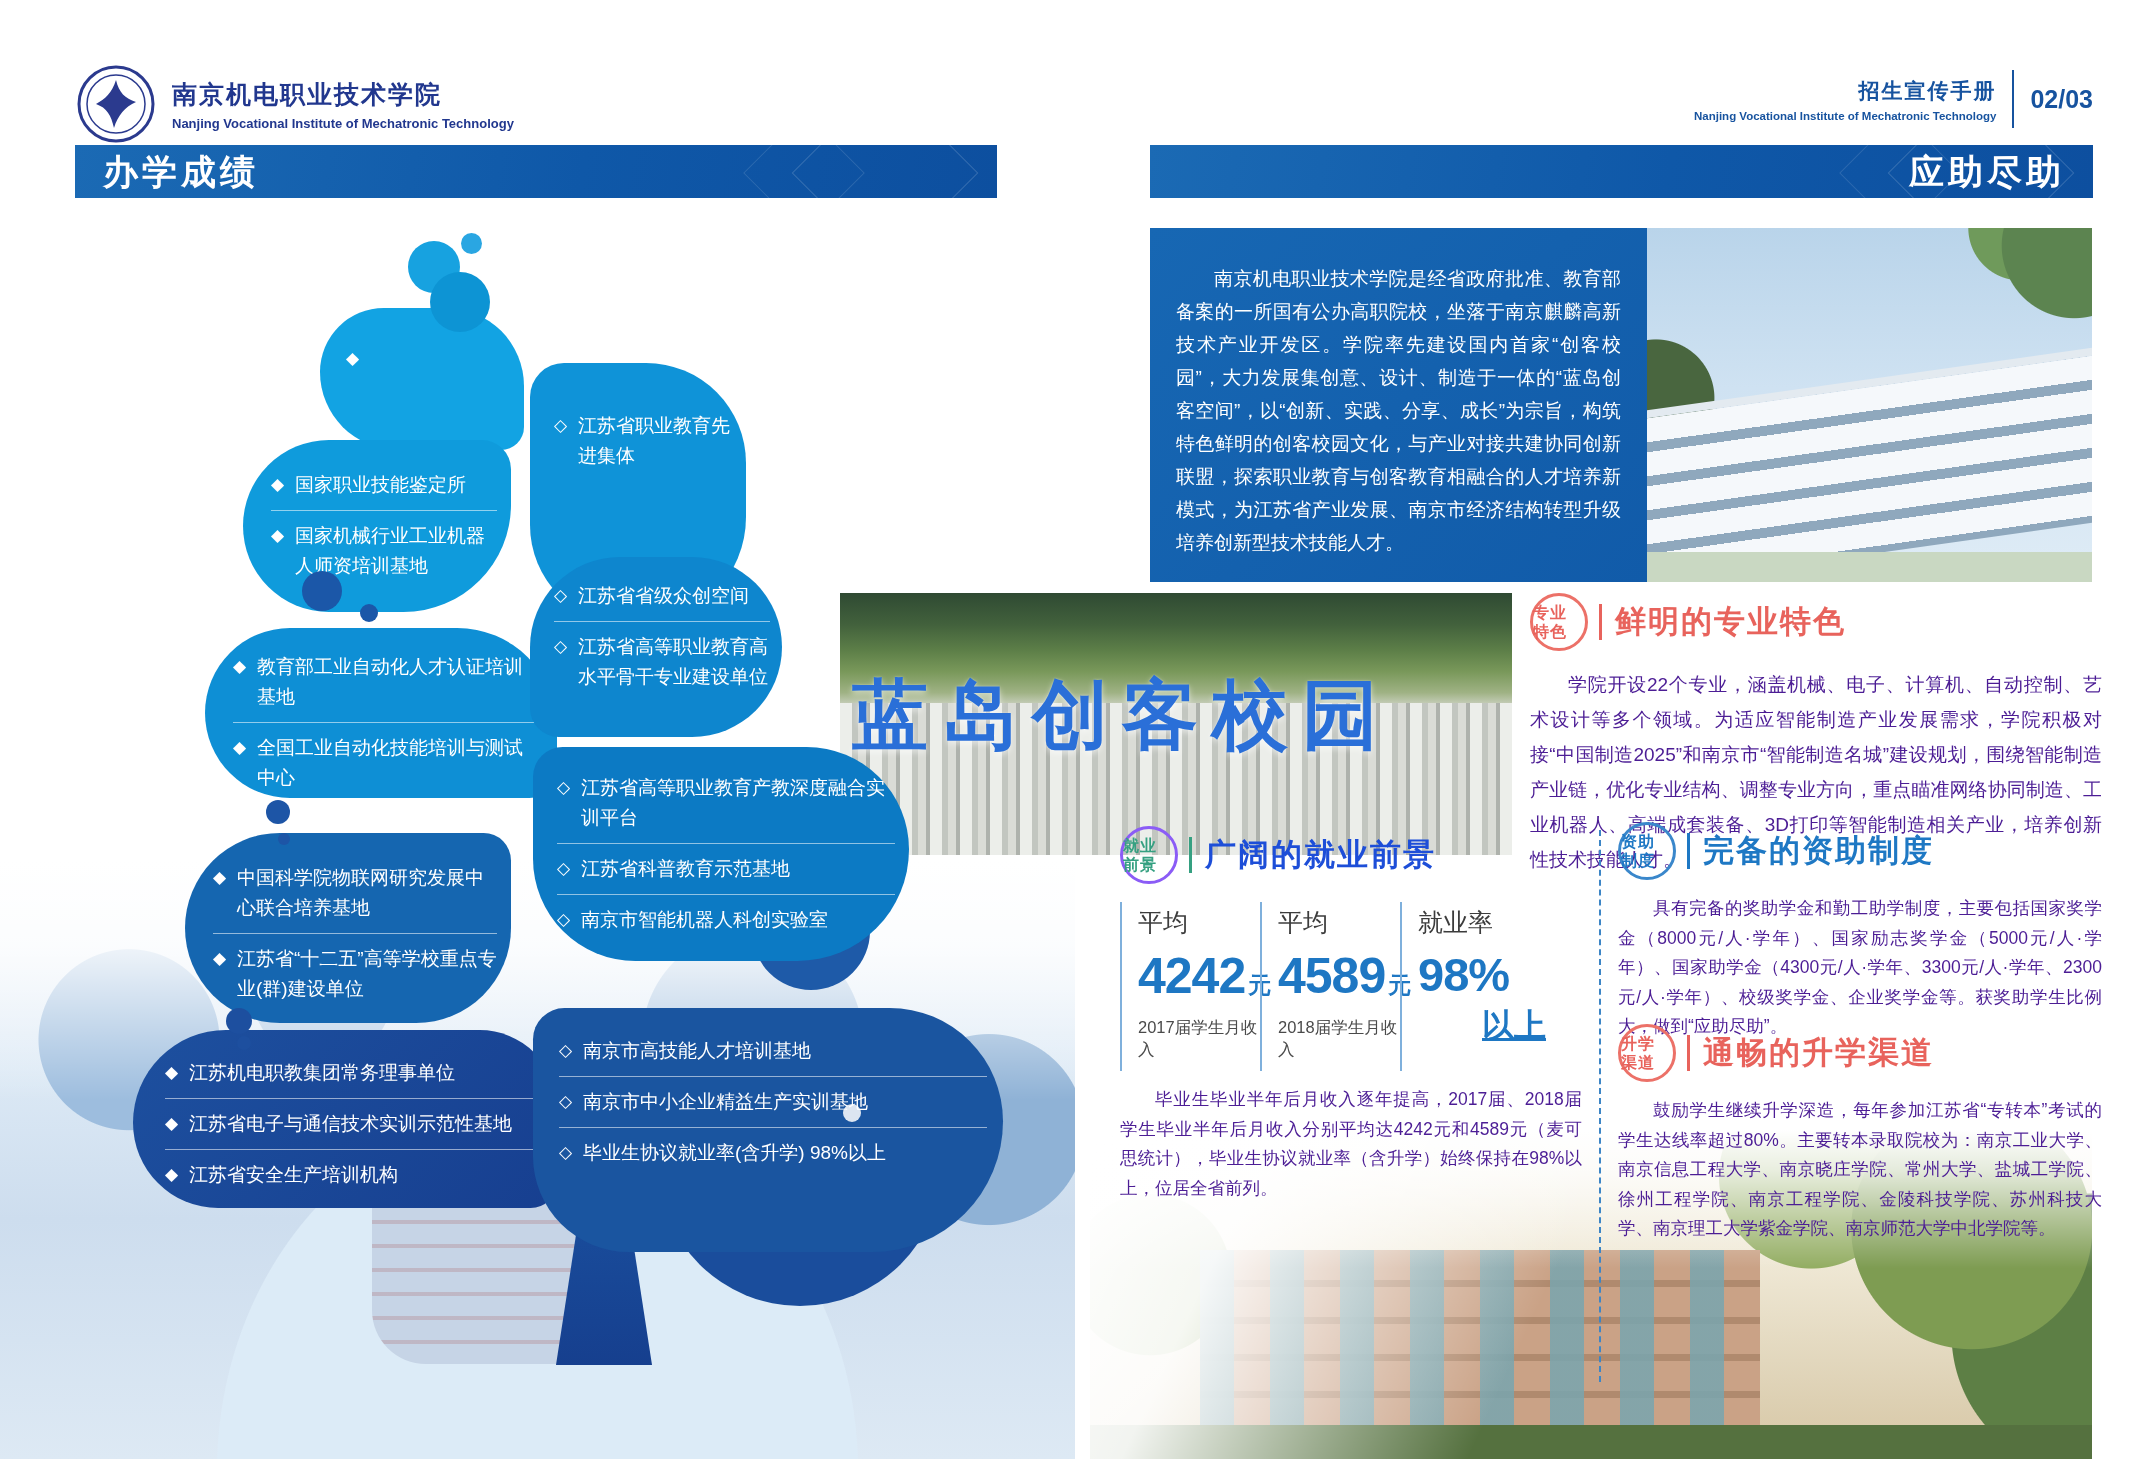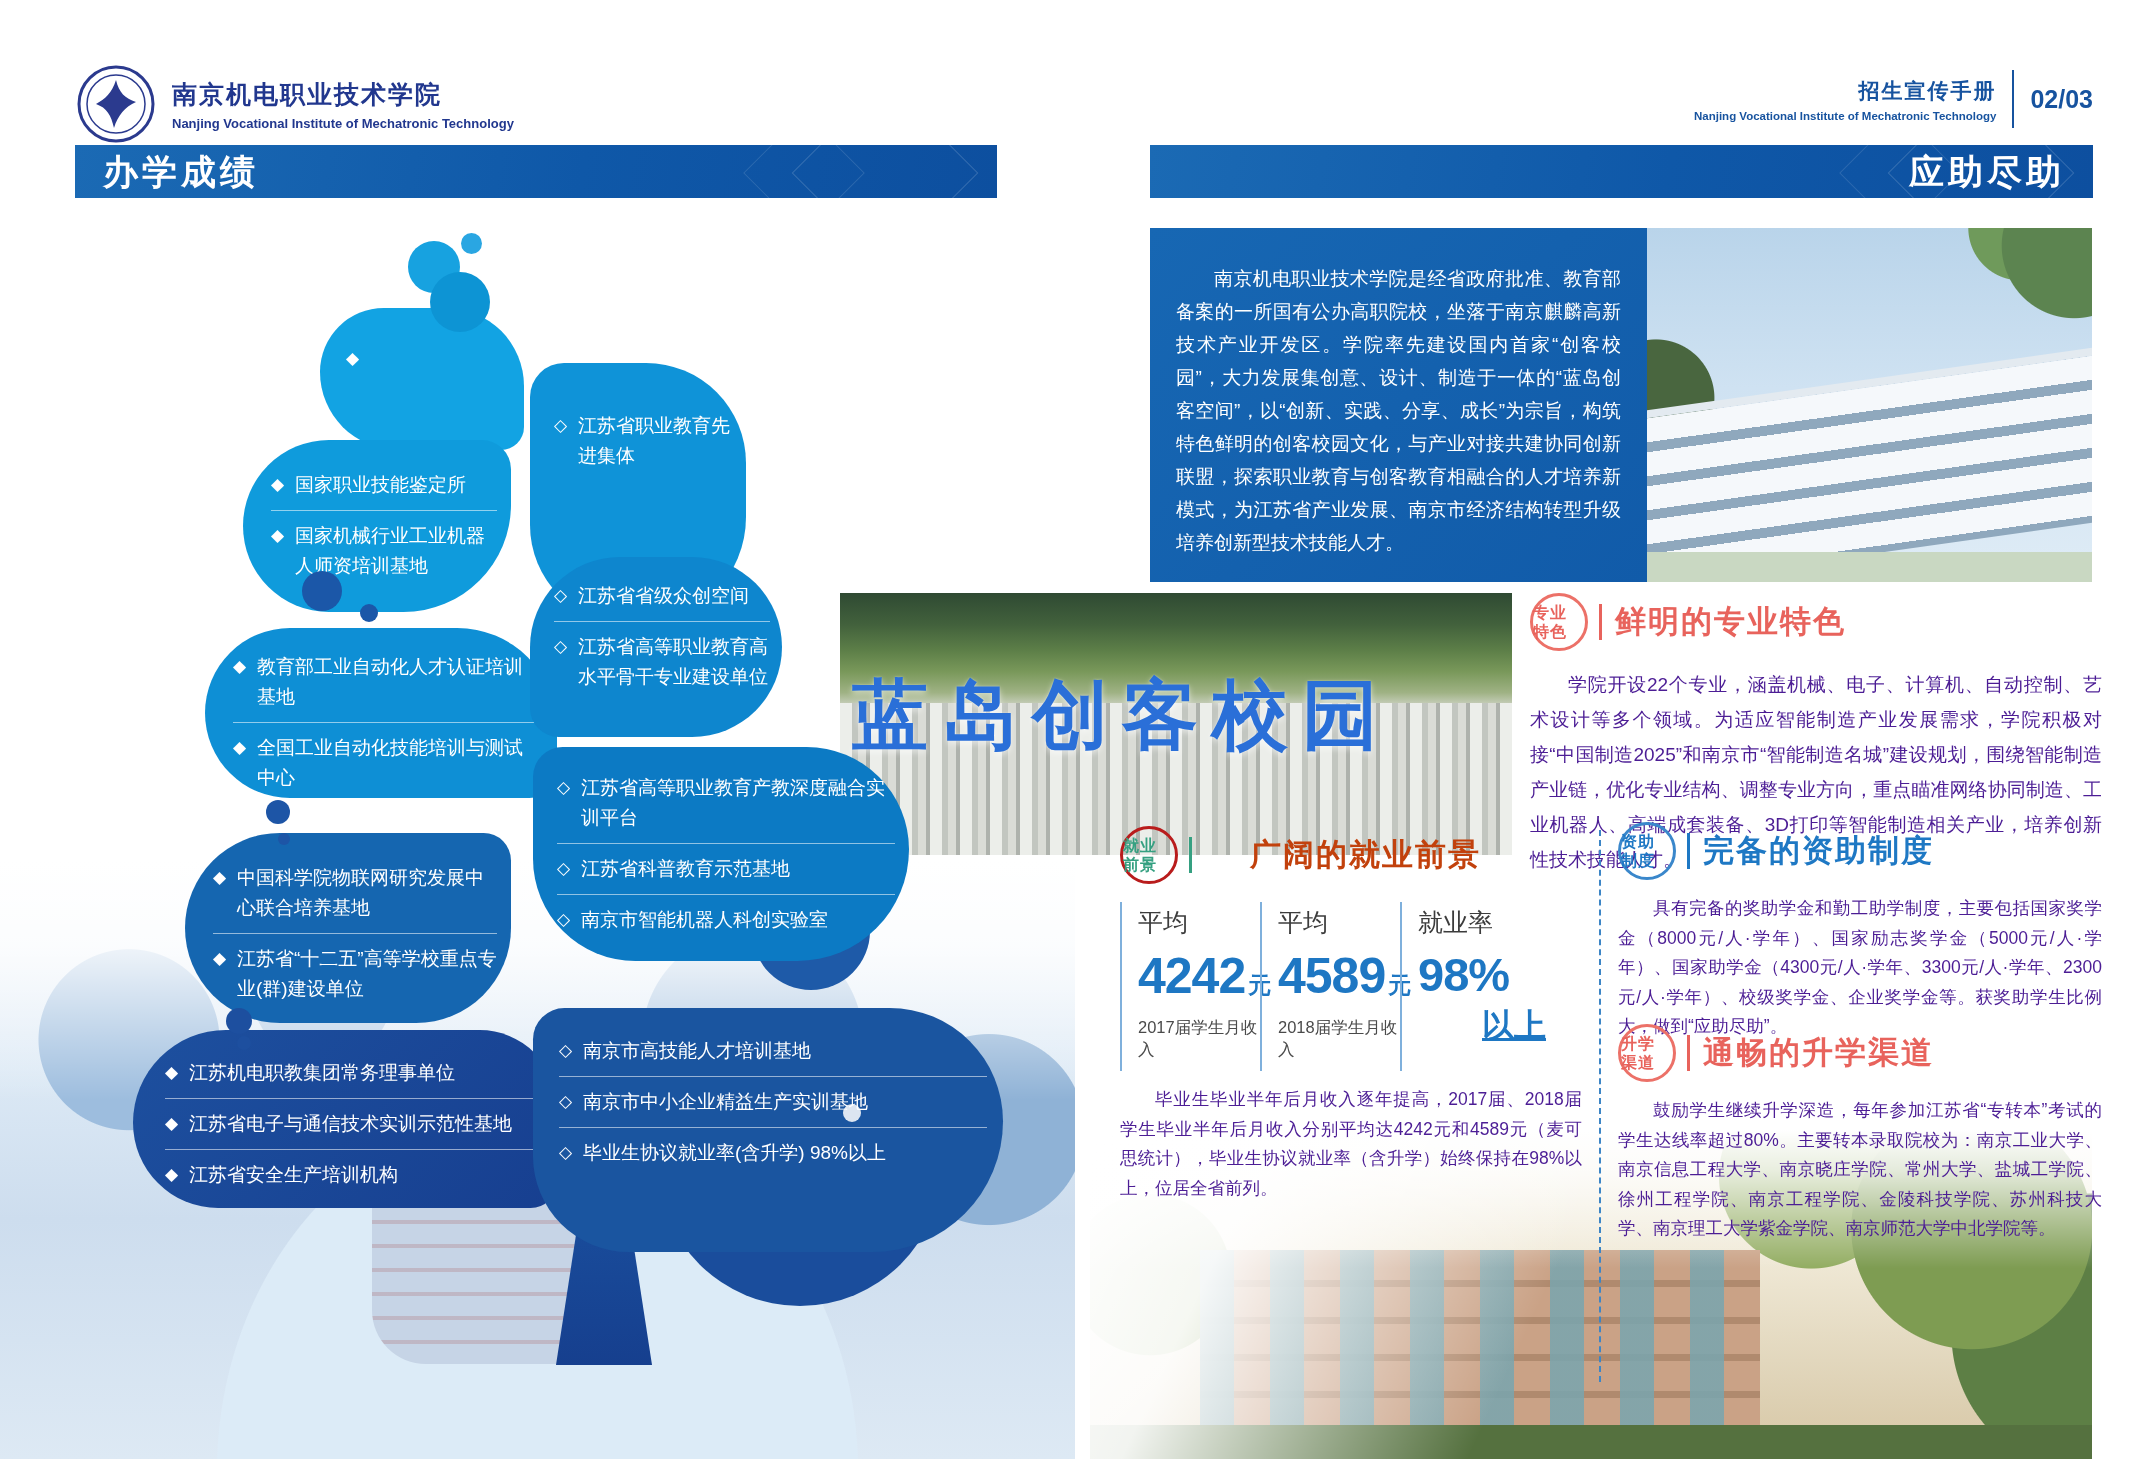--- a/index.html
+++ b/index.html
@@ -108,21 +108,21 @@
 
   
   .sec{position:absolute;z-index:5;}
   .sec-head{display:flex;align-items:center;}
   .badge{flex:0 0 58px;width:58px;height:58px;border-radius:50%;display:flex;flex-direction:column;
       align-items:flex-start;justify-content:center;font-size:16px;font-weight:bold;line-height:19px;
       letter-spacing:1px;background:rgba(255,255,255,.0);}
   .vbar{width:3px;height:36px;margin:0 13px 0 11px;}
   .sec-title{font-size:31px;font-weight:bold;letter-spacing:2px;}
   .c-red{color:#e8635c;} .bd-red{border:3px solid #ec7168;color:#e8635c;} .bg-red{background:#e8635c;}
-  .c-grn{color:#c2410c;margin-left:45px;} .bd-grn{border:3px solid #b91c1c;color:#35a081;} .bg-grn{background:#35a081;}
+  .c-grn{color:#1d4ed8;} .bd-grn{border:3px solid #8b5cf6;color:#35a081;} .bg-grn{background:#35a081;}
   .c-blu{color:#1e78c4;} .bd-blu{border:3px solid #3a87cb;color:#1e78c4;} .bg-blu{background:#1e78c4;}
   .body{margin:14px 0 0 0;color:#4c1d95;text-align:justify;text-indent:2em;}
   .sec-major{left:1530px;top:593px;width:572px;}
   .sec-major .body{font-size:19px;line-height:35px;margin-top:16px;}
   .sec-emp{left:1120px;top:826px;width:462px;}
   .sec-emp .body,.sec-aid .body,.sec-promo .body{font-size:17.5px;line-height:29.5px;}
   .sec-aid{left:1618px;top:822px;width:484px;}
   .sec-promo{left:1618px;top:1024px;width:484px;}
   .dash{position:absolute;left:1599px;top:830px;height:552px;border-left:2px dashed #3c85c6;z-index:5;}
 

